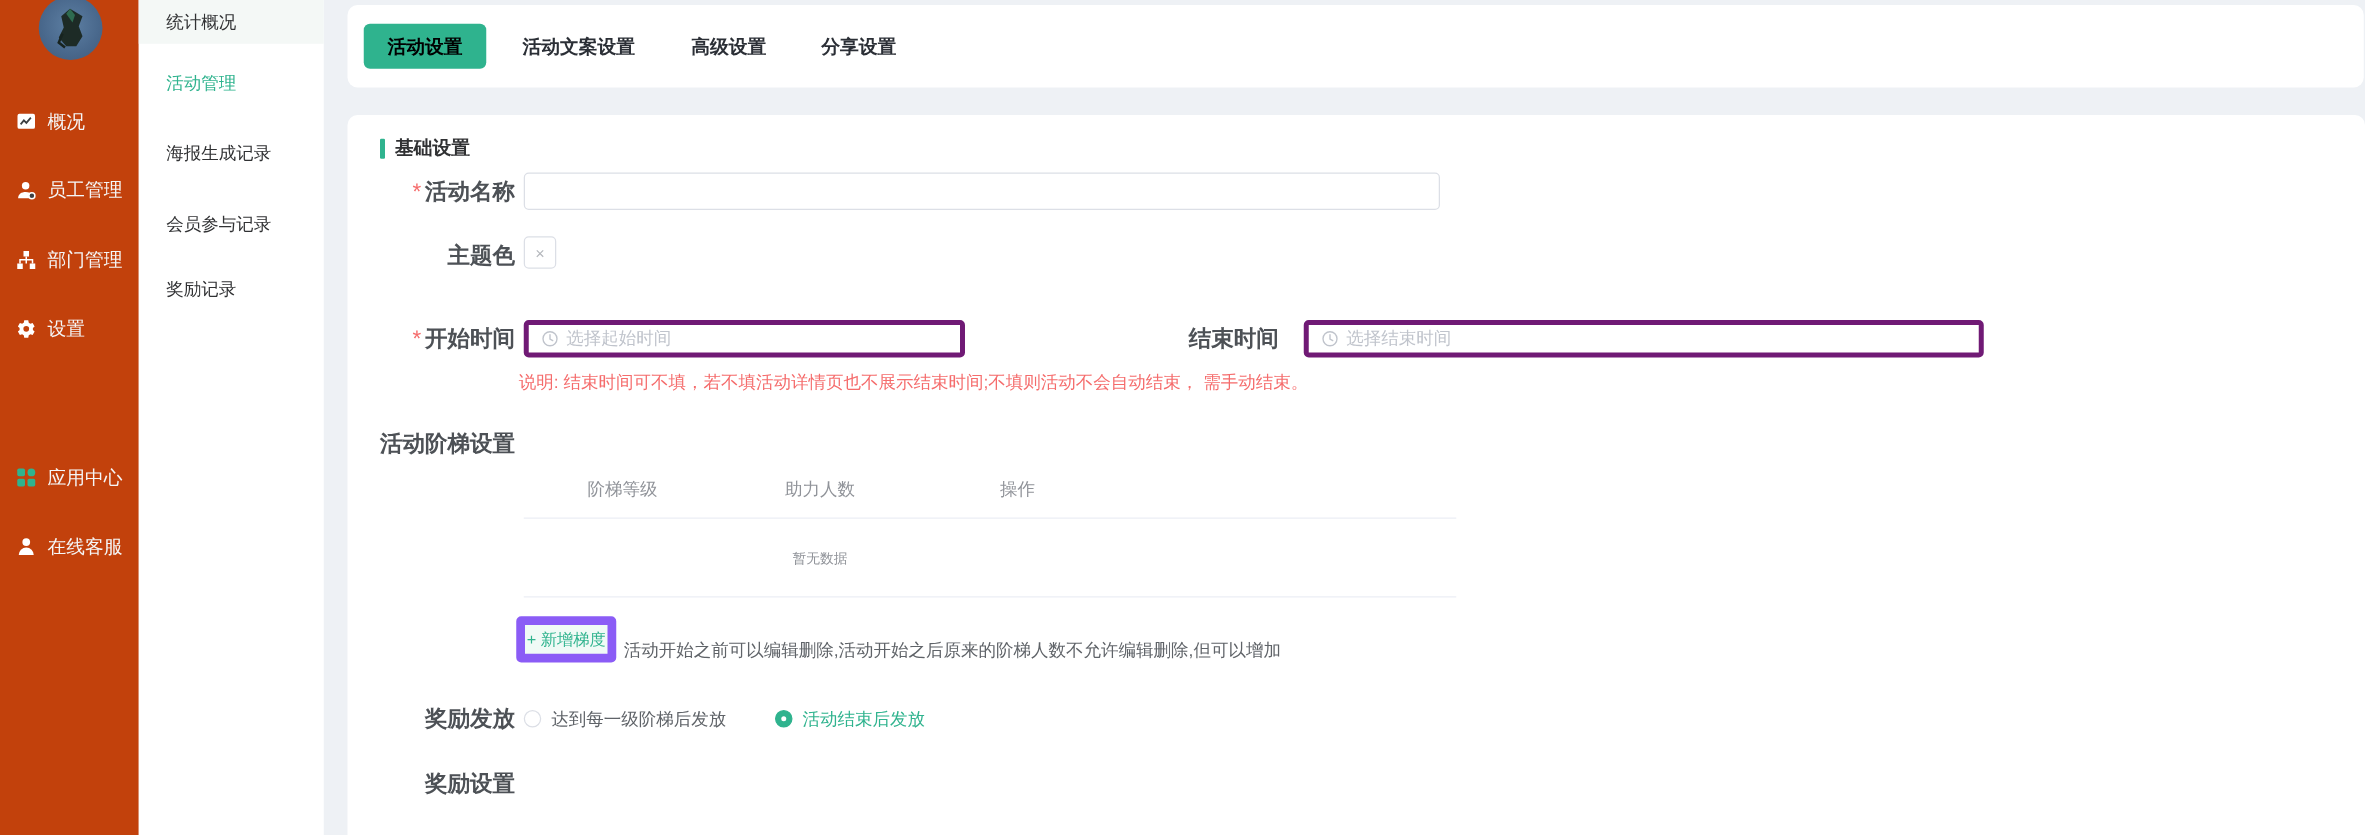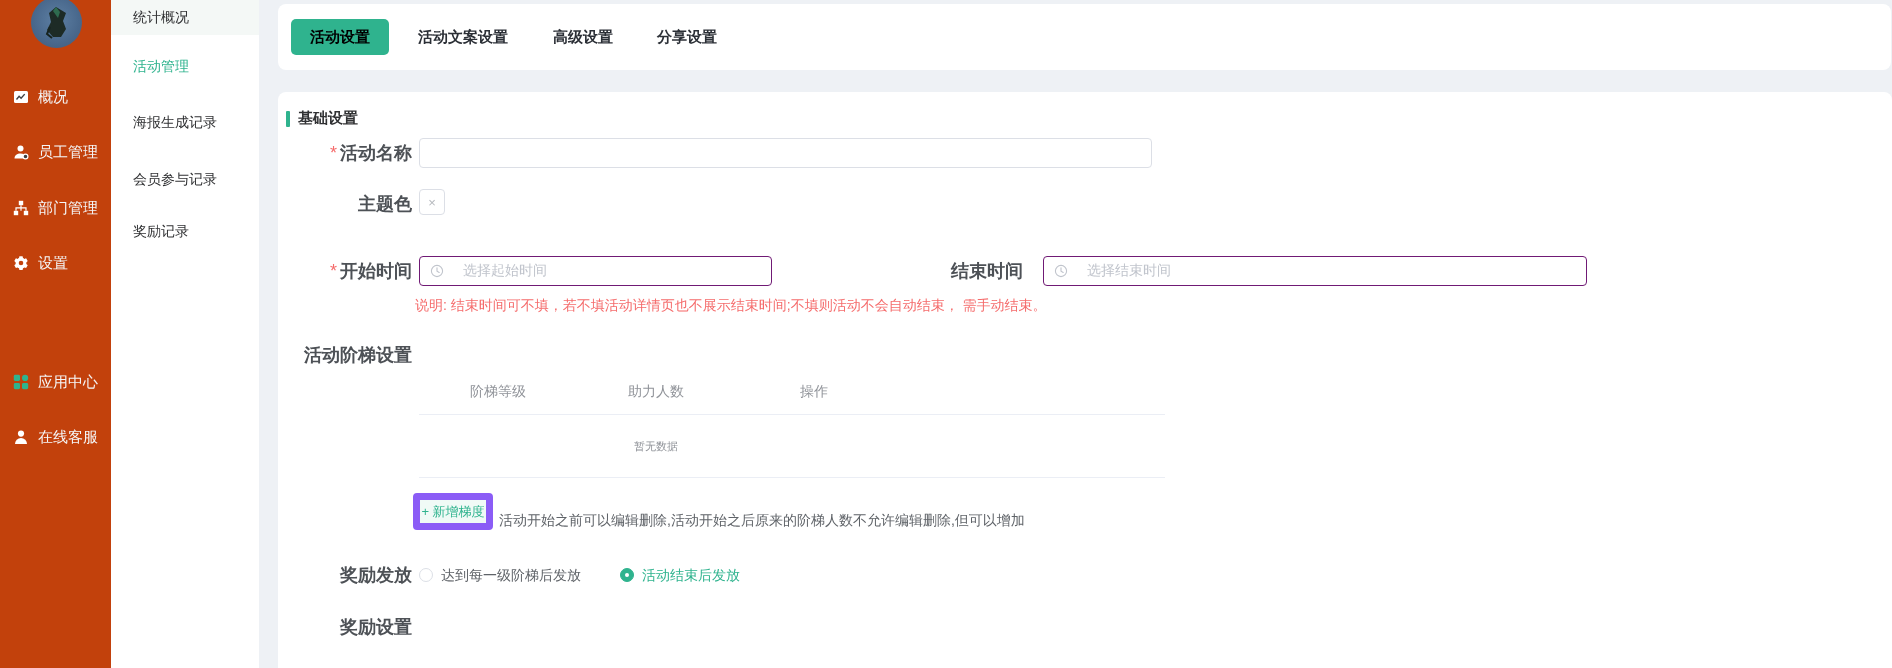--- a/index.html
+++ b/index.html
@@ -29,32 +29,32 @@
   .tab-btn { width:98px; height:36px; border:none; border-radius:5px; background:#2fb38e; color:#000000;
              font-weight:bold; font-size:15px; cursor:pointer; font-family:inherit; }
   .tab-label { font-size:15px; font-weight:bold; color:#2b2f36; cursor:pointer; }
   .tab-label.t1 { margin-left:29px; }
   .tab-label.t2 { margin-left:45px; }
   .tab-label.t3 { margin-left:44px; }
 
   
   #maincard { position:absolute; left:278px; top:92px; width:1614px; height:576px; background:#fff;
               border-radius:8px 8px 0 0; }
-  .section-head { position:absolute; left:8px; top:17px; display:flex; align-items:center; gap:8px; }
+  .section-head { position:absolute; left:26px; top:17px; display:flex; align-items:center; gap:8px; }
   .section-bar { width:4px; height:16px; background:#2fb38e; border-radius:1px; }
   .section-title { font-size:15px; font-weight:bold; color:#303133; }
 
   .f-label { position:absolute; left:14px; width:120px; height:20px; line-height:20px;
              text-align:right; font-size:18px; font-weight:bold; color:#4d5156; white-space:nowrap; }
   .req { color:#f56c6c; margin-right:3px; font-weight:normal; }
 
   .text-input { position:absolute; height:30px; border:1px solid #dcdfe6; border-radius:4px;
                 background:#fff; font-size:14px; padding:0 10px; color:#303133; outline:none; }
-  .time-input { position:absolute; height:30px; border:1px solid #701a75; border-radius:4px;
-                background:#fff; display:flex; align-items:center; gap:19px; padding:0 10px;
+  .time-input { position:absolute; height:30px; border:4px solid #701a75; border-radius:4px;
+                background:#fff; display:flex; align-items:center; gap:6px; padding:0 10px;
                 cursor:text; }
   .placeholder { font-size:14px; color:#c0c4cc; }
 
   .swatch { position:absolute; left:141px; top:97px; width:26px; height:26px; border:1px solid #dcdfe6;
             border-radius:4px; background:#fff; display:flex; align-items:center; justify-content:center;
             color:#b5b8bd; font-size:13px; cursor:pointer; }
 
   .note-red { position:absolute; left:137px; top:205px; font-size:14px; color:#f56c6c; white-space:nowrap; }
 
   .ladder-table { position:absolute; left:141px; top:278px; width:746px; }

